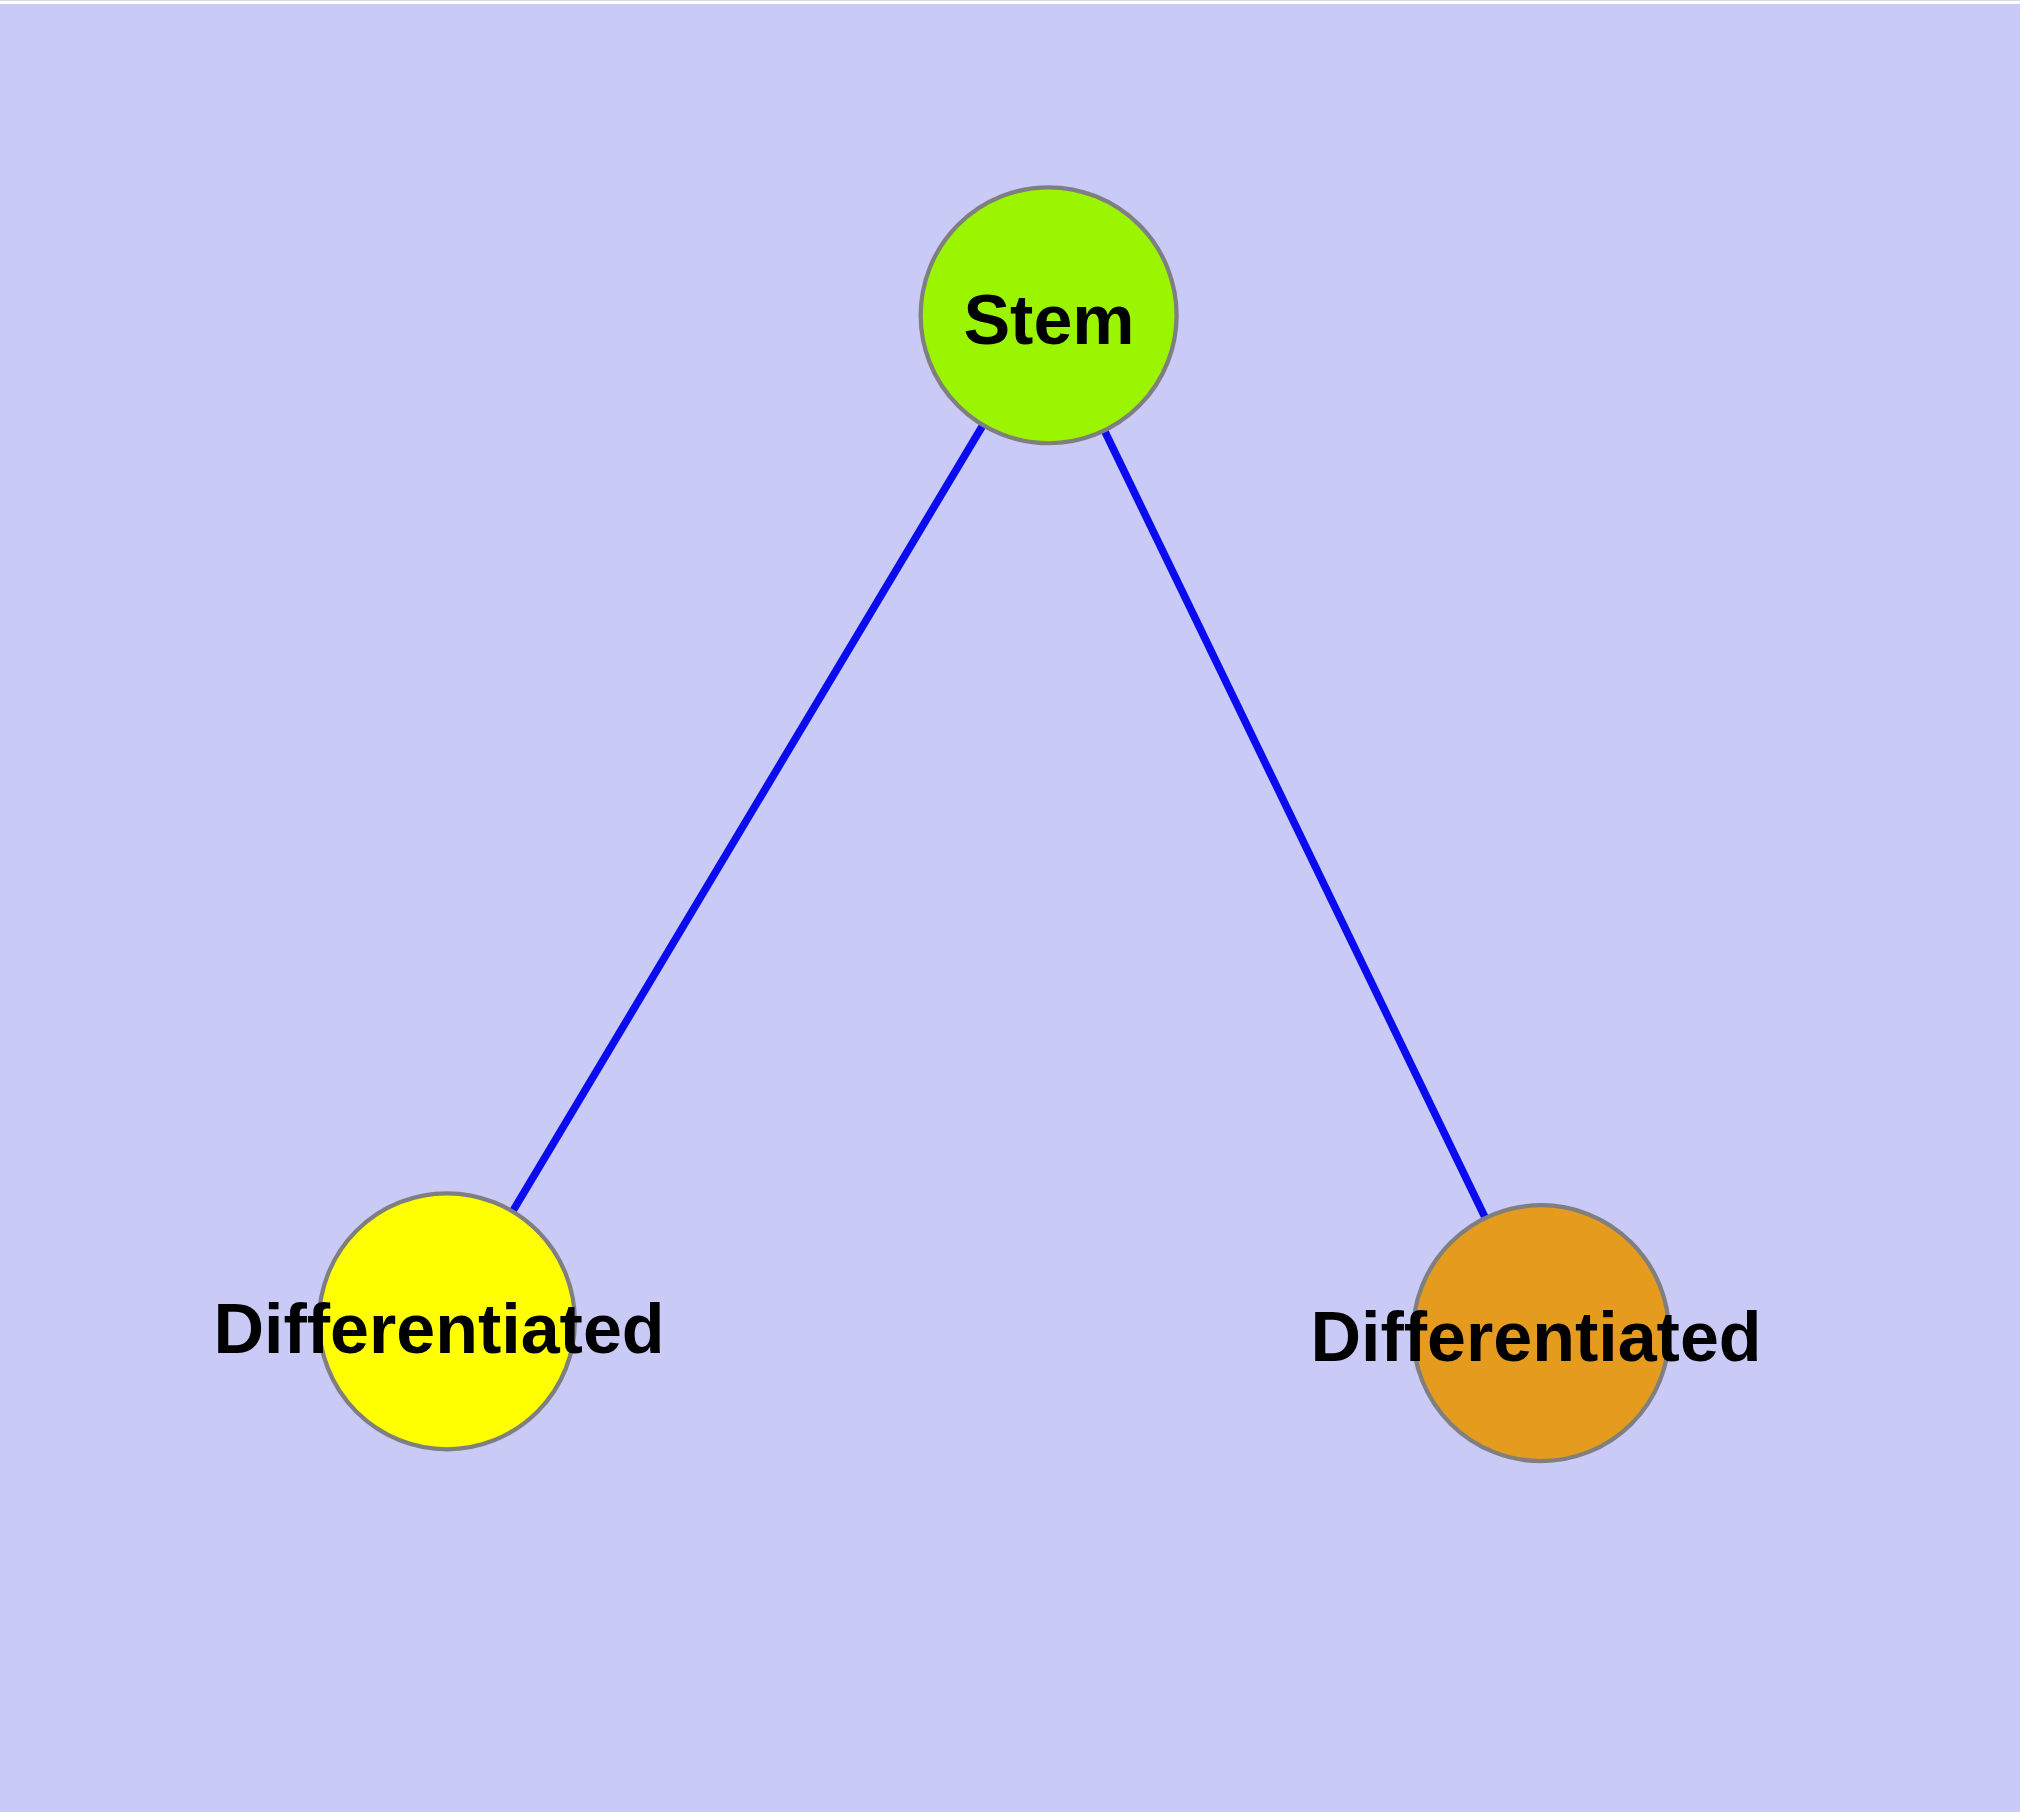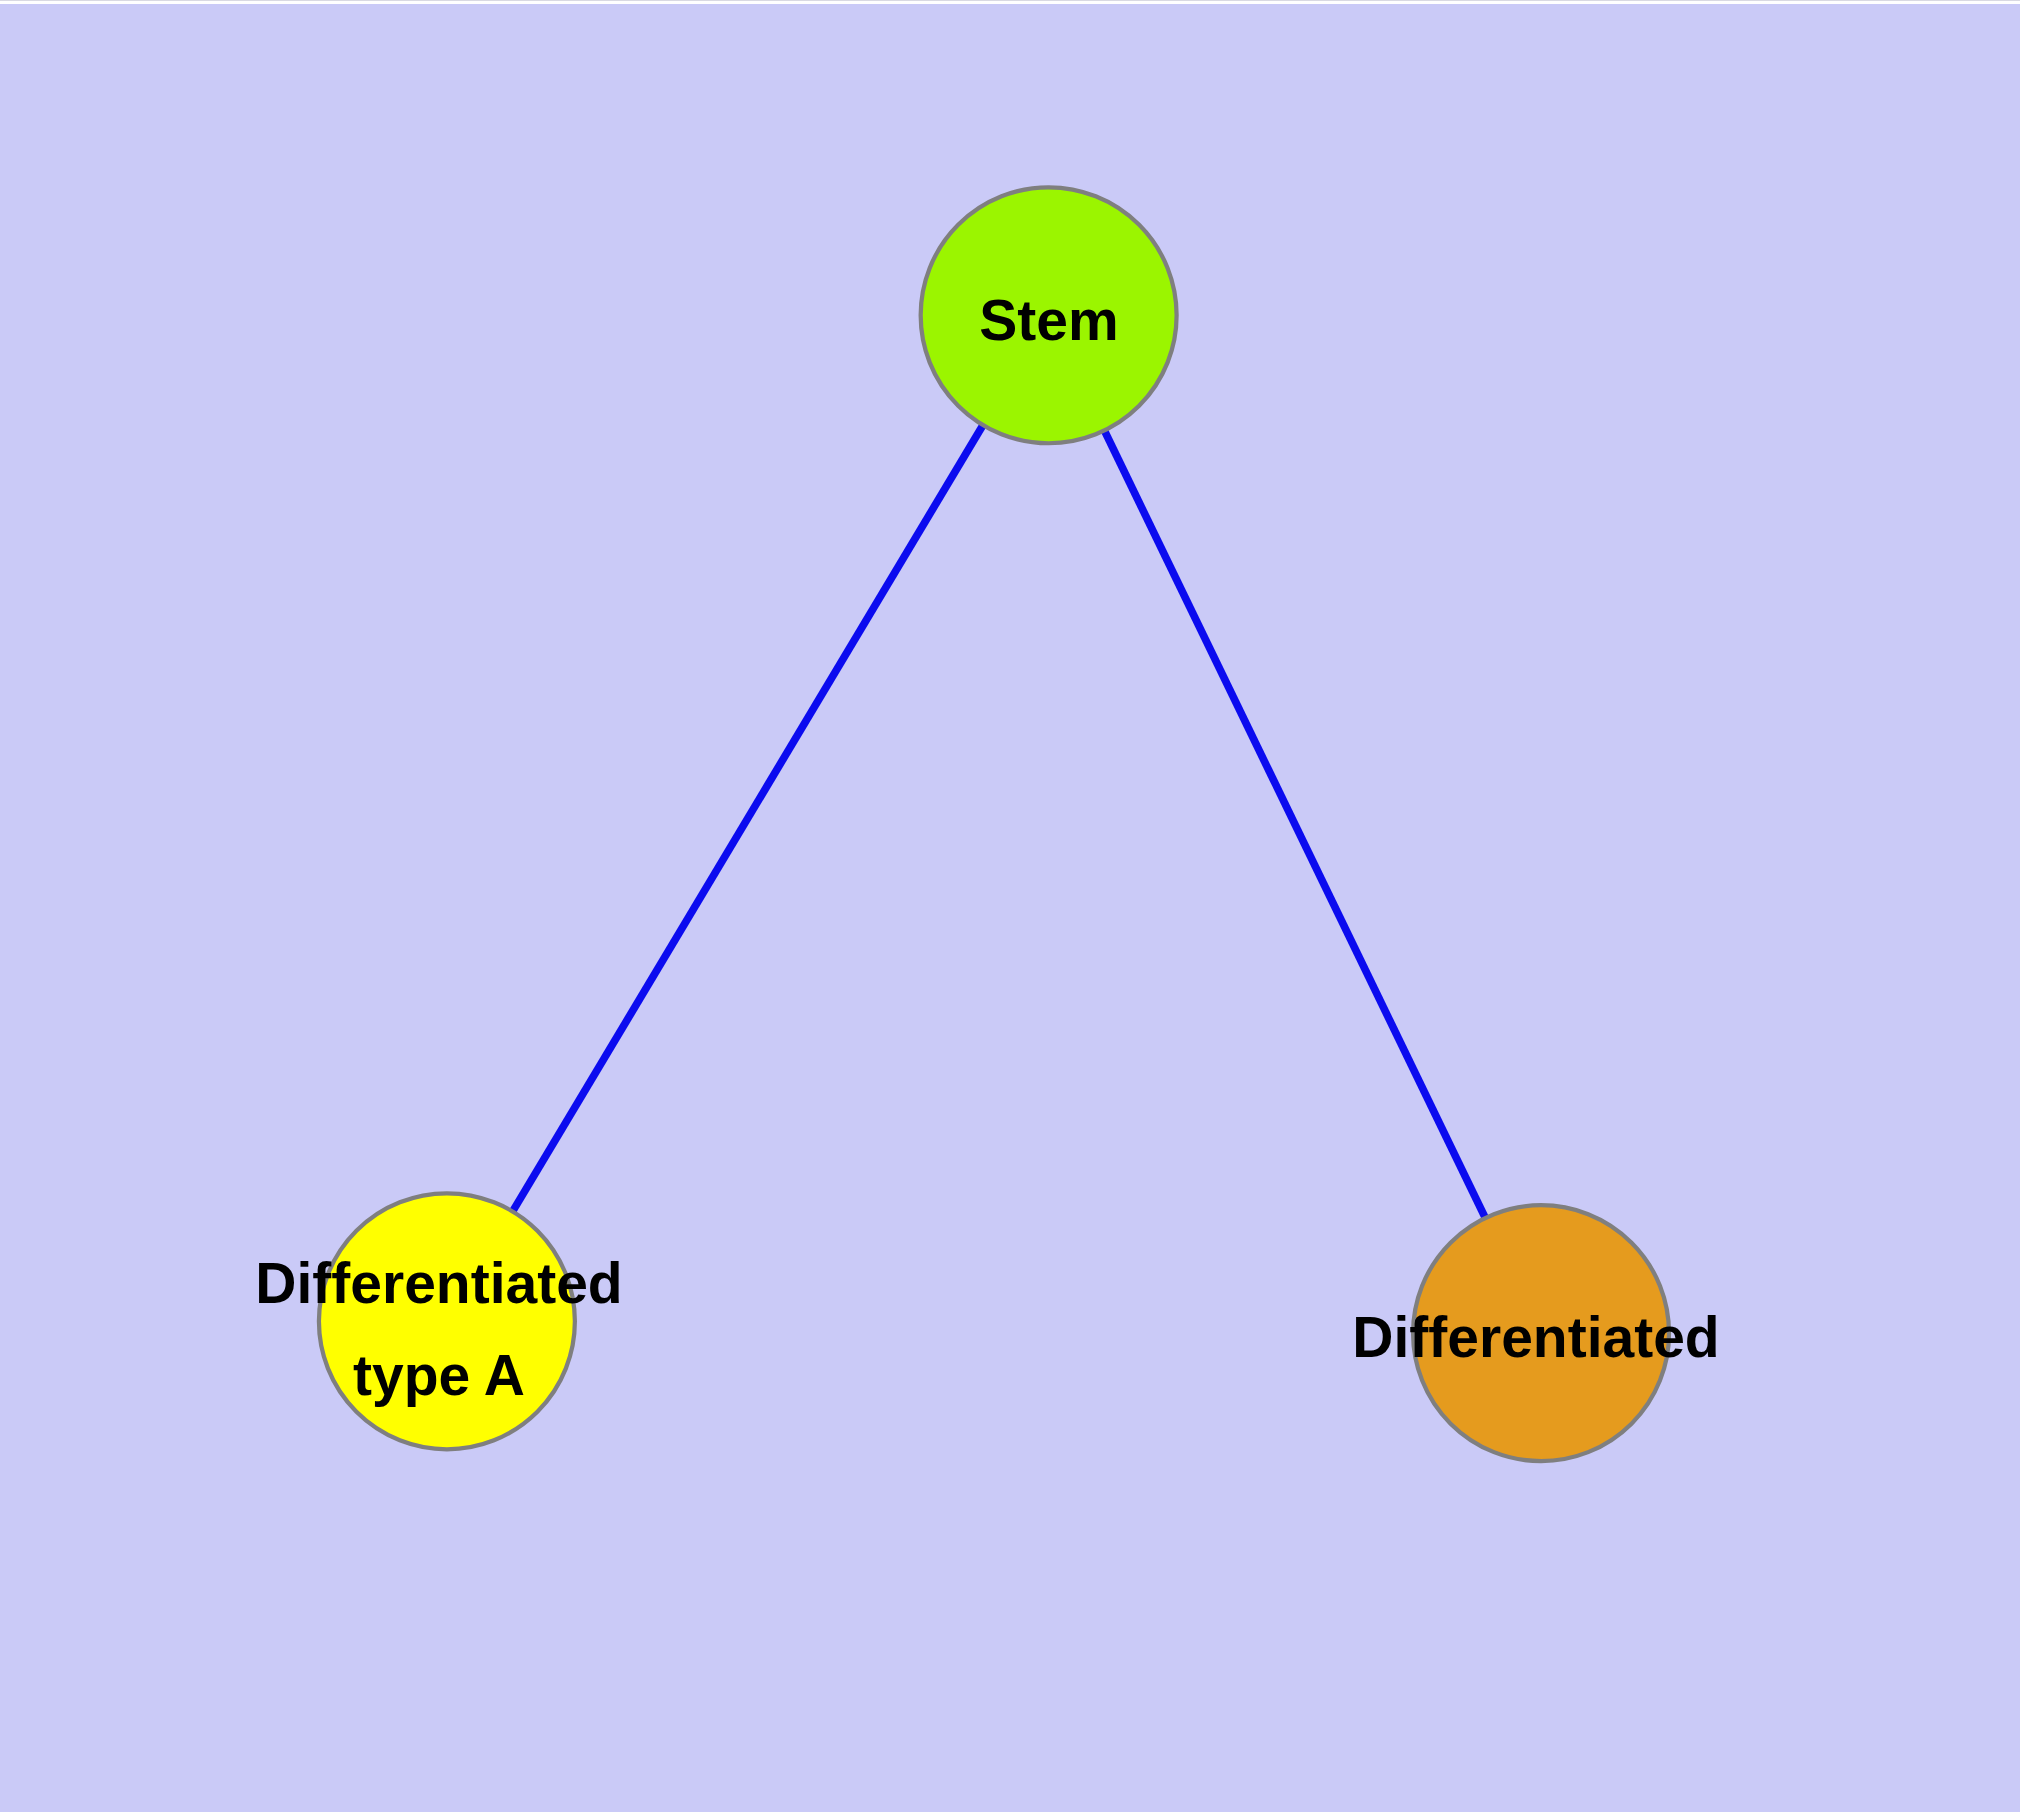--- a/index.html
+++ b/index.html
@@ -38,21 +38,21 @@
   svg.diagram circle.node {
     stroke: #7F7F7F;
     stroke-width: 5;
   }
   .label {
     position: absolute;
     transform: translate(-50%, -50%);
     z-index: 2;
     color: #000000;
     font-weight: bold;
-    font-size: 57px;
+    font-size: 70px;
     line-height: 92px;
     text-align: center;
     white-space: nowrap;
     letter-spacing: 0;
   }
   .label .line { display: block; }
 </style>
 </head>
 <body>
 
@@ -68,21 +68,20 @@
     <circle class="node" cx="527" cy="1559" r="151" fill="#FFFF00"></circle>
     <circle class="node" cx="1818" cy="1573" r="151" fill="#E59B1E"></circle>
   </svg>
 
   <div class="label" style="left:1049px; top:320px;">
     <span class="line">Stem</span>
   </div>
 
   <div class="label" style="left:439px; top:1329px;">
     <span class="line">Differentiated</span>
-    <span class="line">type A</span>
   </div>
 
   <div class="label" style="left:1536px; top:1337px;">
     <span class="line">Differentiated</span>
   </div>
 
 </div>
 
 
 </body></html>

